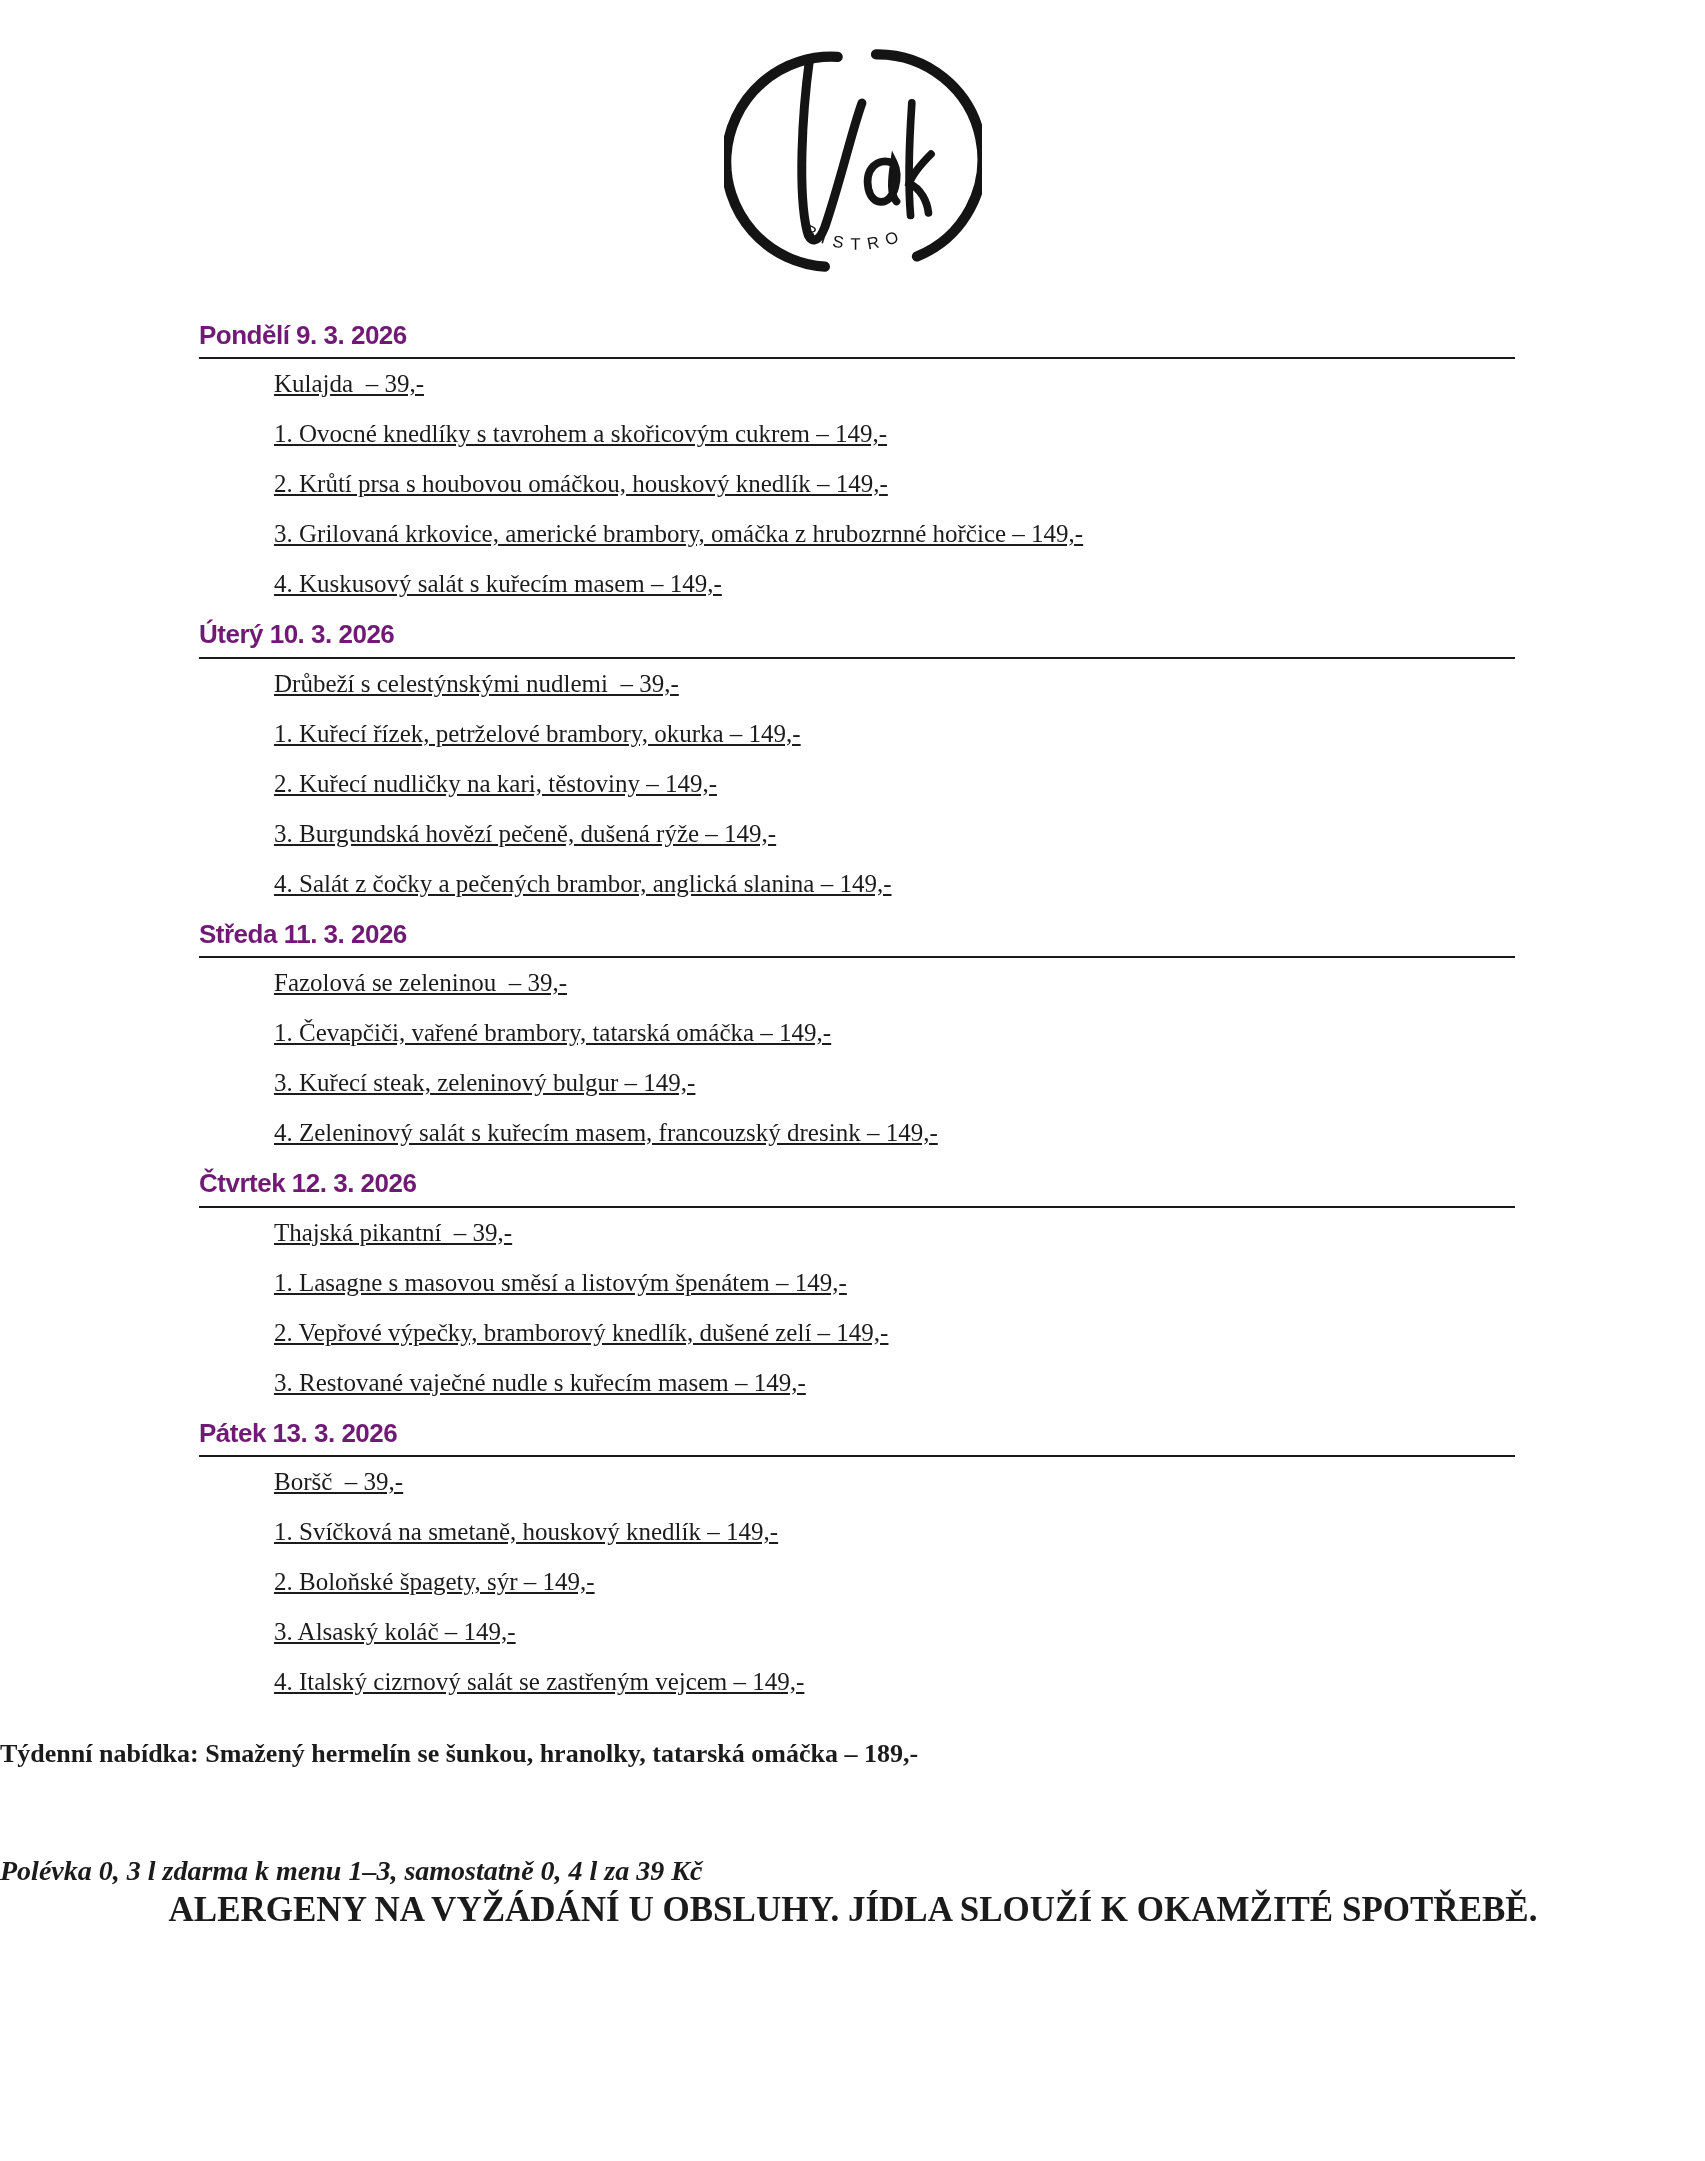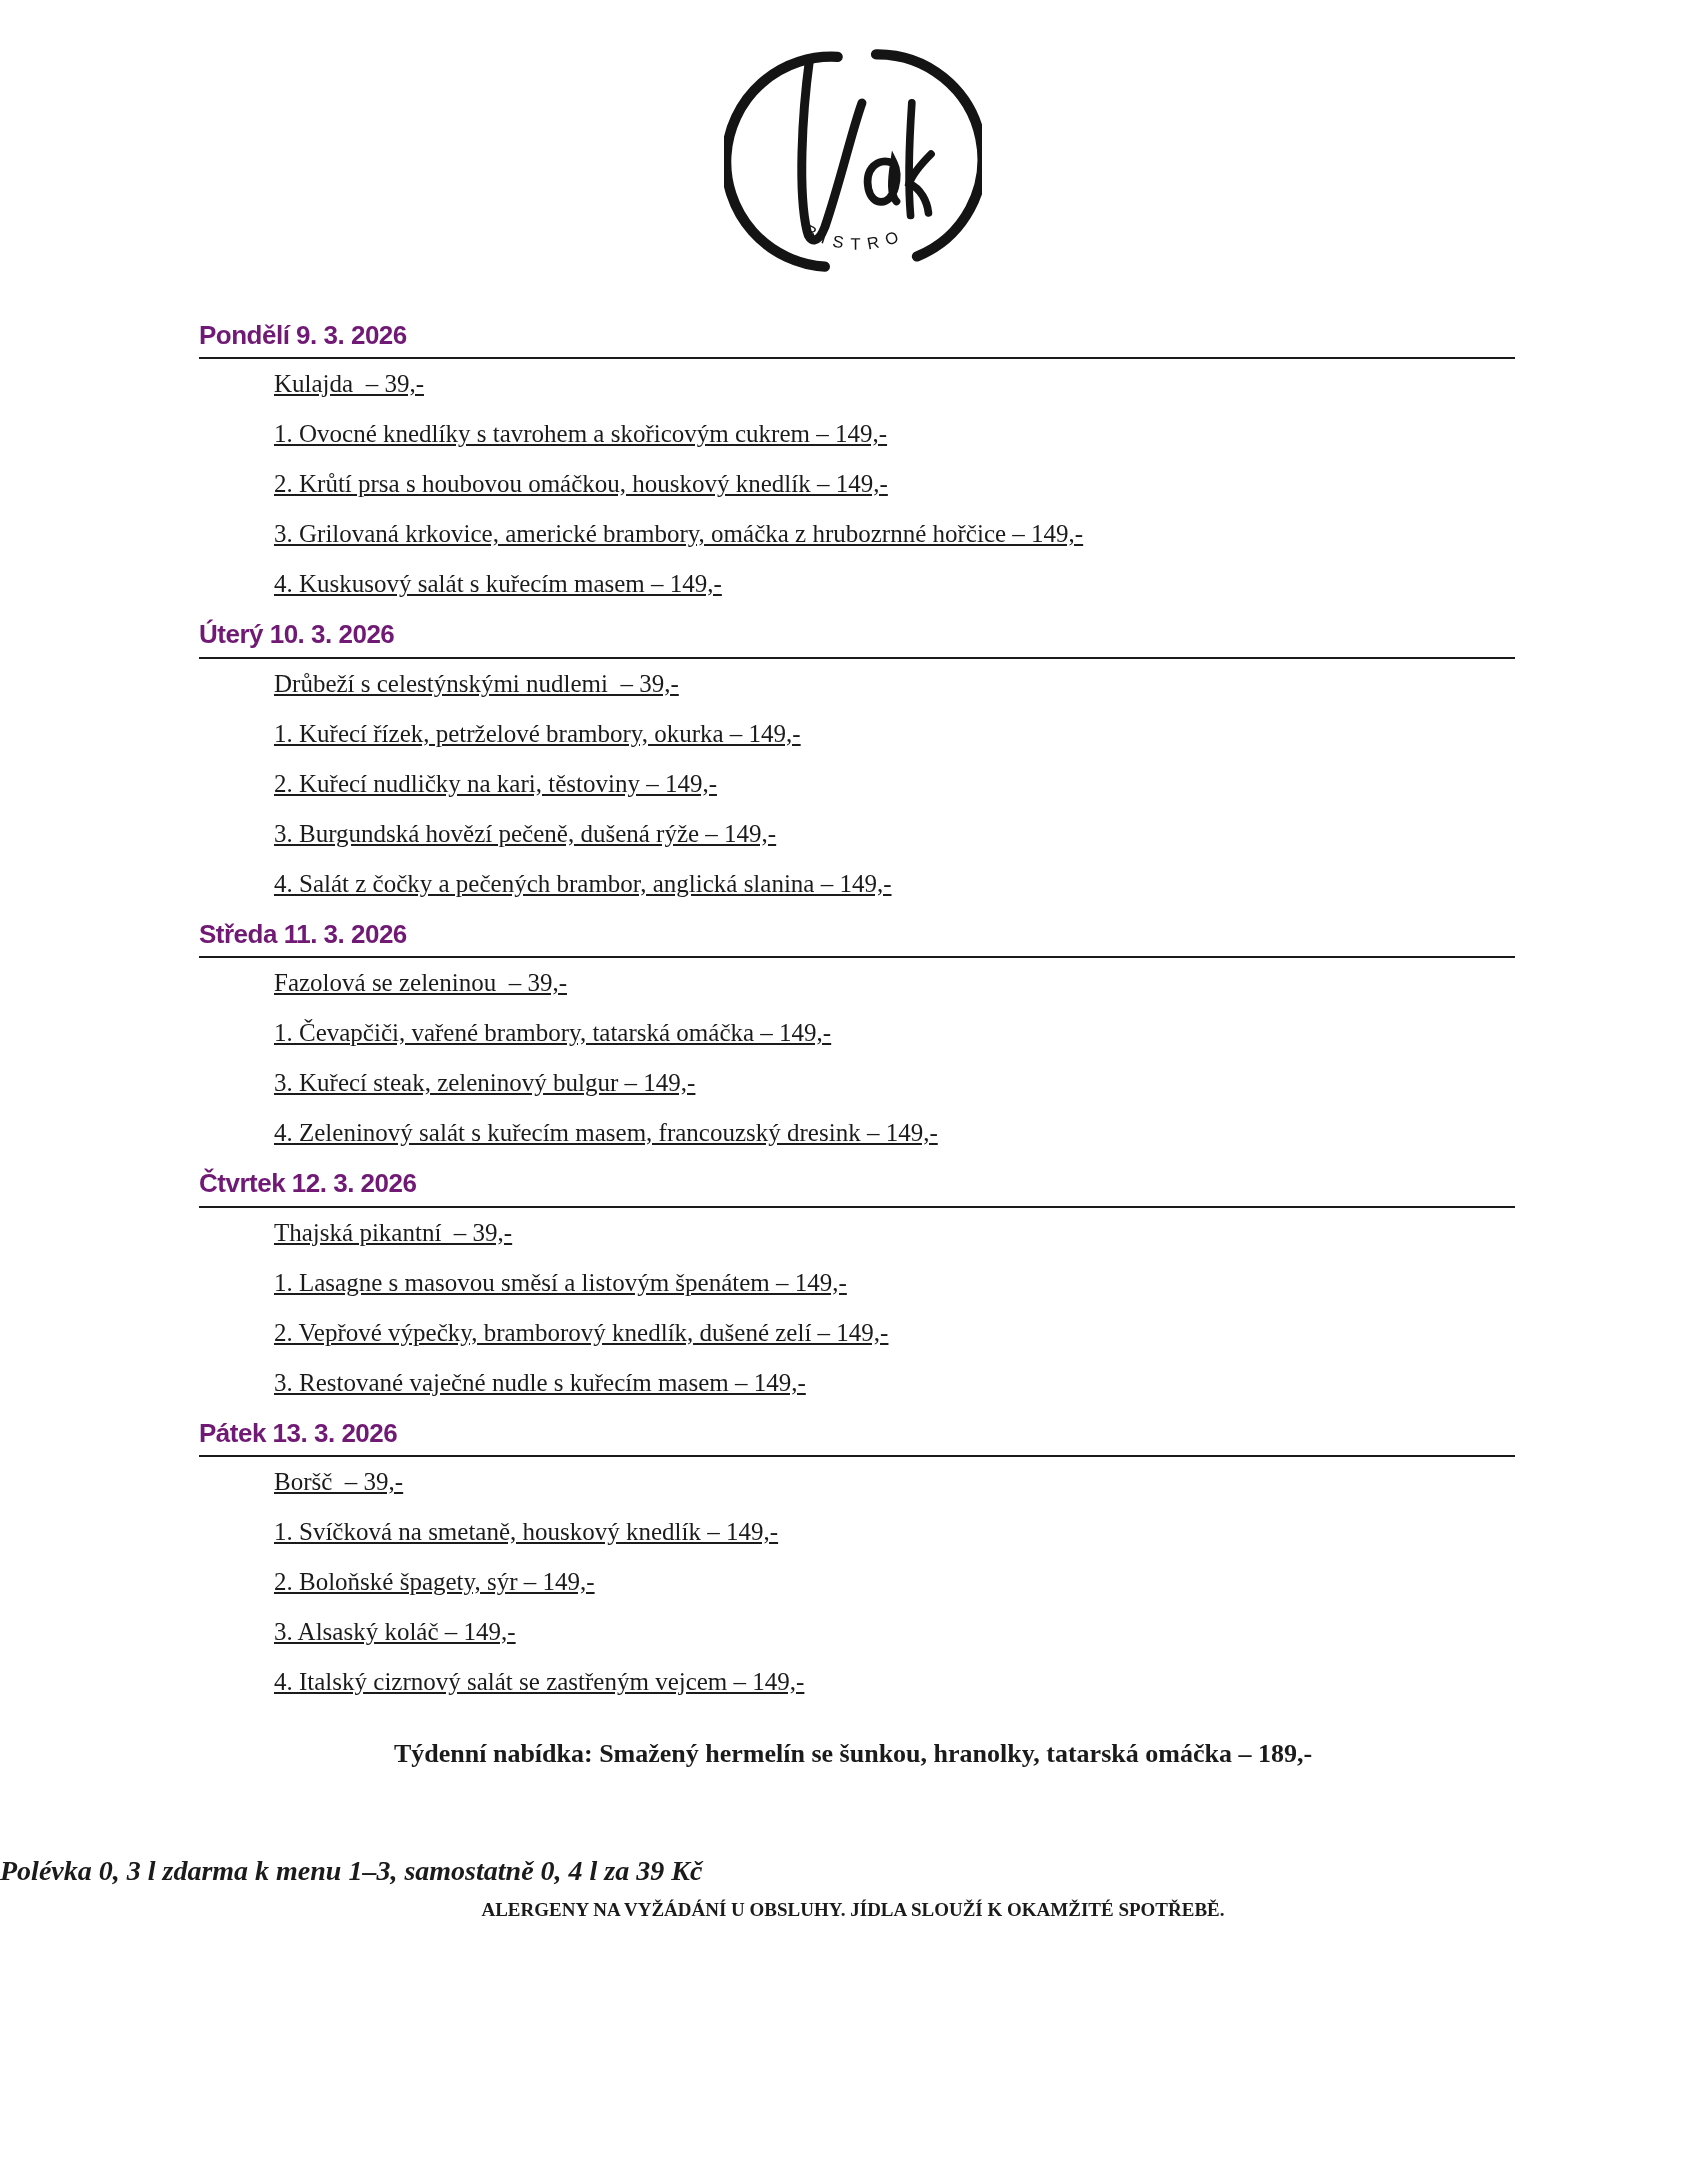--- a/index.html
+++ b/index.html
@@ -29,30 +29,30 @@
     border:none;border-top:2.6px solid #1a1a1a;height:0;
     margin:6.2px 0 0 0;
   }
   .day-items{margin:0;text-decoration:underline;}
   .soup-line,.menu-item{
     font-size:25px;line-height:50px;white-space:pre-wrap;
     padding-left:75px;
   }
   
   .weekly-offer{
-    margin-top:31px;text-align:center;font-weight:bold;
+    margin-top:31px;font-weight:bold;
     font-size:26px;line-height:31px;white-space:pre-wrap;
   }
   .soup-note{
     margin-top:85px;text-align:left;font-weight:bold;font-style:italic;
     font-size:28px;line-height:33px;
   }
   .allergy-note{
     margin-top:6.2px;text-align:center;font-weight:bold;
-    font-size:19px;line-height:33px;
+    font-size:35px;line-height:33px;
   }
 </style>
 </head>
 <body>
 
 <div class="page">
 
   <div class="logo-wrap">
     <svg viewBox="0 0 200 190" xmlns="http://www.w3.org/2000/svg">
       <defs>

